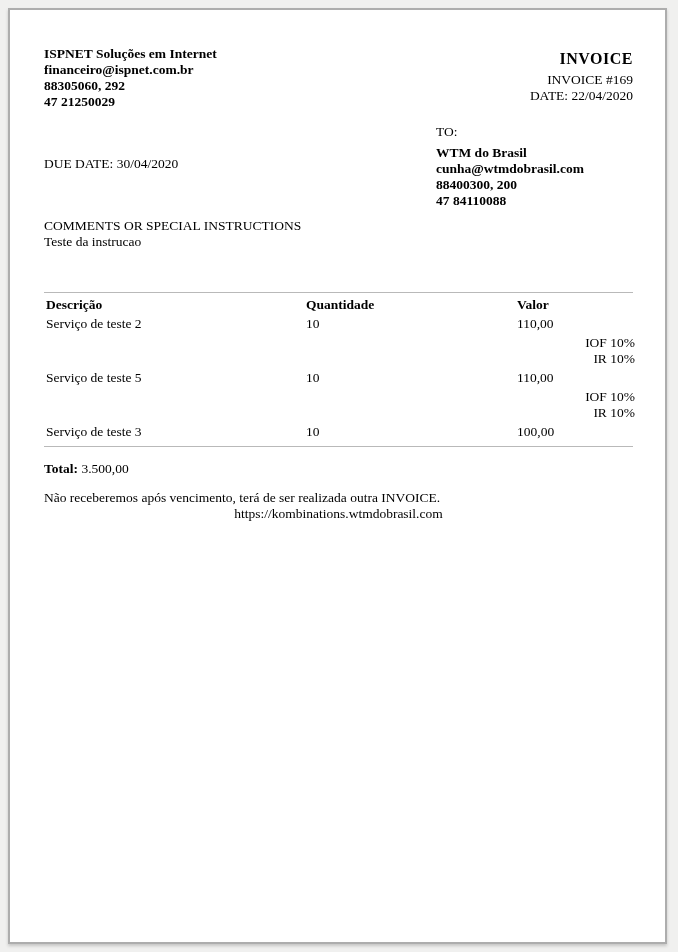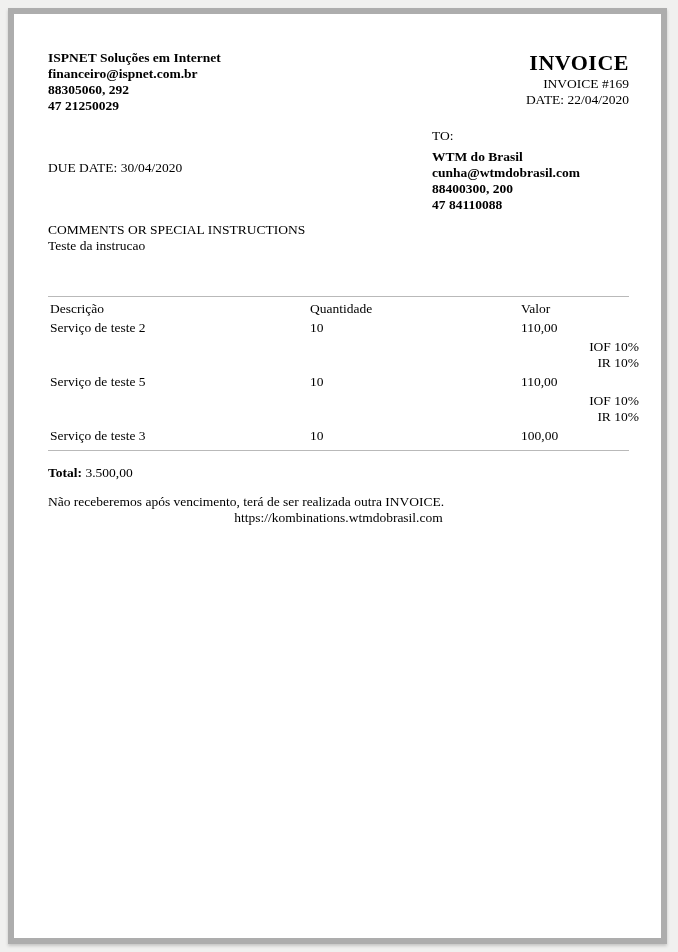--- a/index.html
+++ b/index.html
@@ -11,48 +11,48 @@
     font-family: "Liberation Serif", "DejaVu Serif", serif;
     font-size: 13.5px;
     line-height: 16px;
     color: #000;
   }
   .paper {
     position: absolute;
     left: 8px; top: 8px;
     width: 659px; height: 936px;
     background: #ffffff;
-    border: 6px solid #0f172a;
+    border: 2px solid #0f172a;
     box-shadow: 0 2px 3px rgba(0,0,0,0.18);
     padding: 36px 32px 0 34px;
   }
   .bold { font-weight: bold; }
   
   .top-row { display: flex; justify-content: space-between; align-items: flex-start; }
   .seller-block div { font-weight: bold; }
   .invoice-head { text-align: right; }
-  .invoice-title { font-size: 22px; line-height: 26px; font-weight: bold; letter-spacing: 0.5px; }
+  .invoice-title { font-size: 16px; line-height: 26px; font-weight: bold; letter-spacing: 0.5px; }
   .invoice-meta { line-height: 16px; }
   
   .mid-row { display: flex; }
   .mid-left { flex: 1; }
   .mid-right { width: 197px; }
   .to-label { margin-top: 14px; }
   .buyer-block { margin-top: 5px; }
   .buyer-block div { font-weight: bold; }
   .due-date { margin-top: 46px; }
   .comments-block { margin-top: 46px; }
   
   .rule { height: 0; border-top: 1px solid #b9b9b9; }
   .table-rule { margin-top: 42px; }
   table.items { width: 100%; border-collapse: collapse; table-layout: fixed; }
   table.items col.c1 { width: 260px; }
   table.items col.c2 { width: 211px; }
   table.items col.c3 { width: 122px; }
-  table.items th { text-align: left; font-weight: normal; padding: 4px 0 0 2px; line-height: 16px; }
+  table.items th { text-align: left; font-weight: bold; padding: 4px 0 0 2px; line-height: 16px; }
   table.items td { line-height: 16px; vertical-align: top; }
   tr.item-row td { padding: 3px 0 3px 2px; }
   tr.tax-row td { text-align: right; padding: 0 2px 0 0; }
   .bottom-rule { margin-top: 3px; }
   
   .total-line { margin-top: 14px; text-align: left; padding-right: 2px; }
   
   .footer-note { margin-top: 13px; }
   .footer-url { text-align: center; }
 </style>

